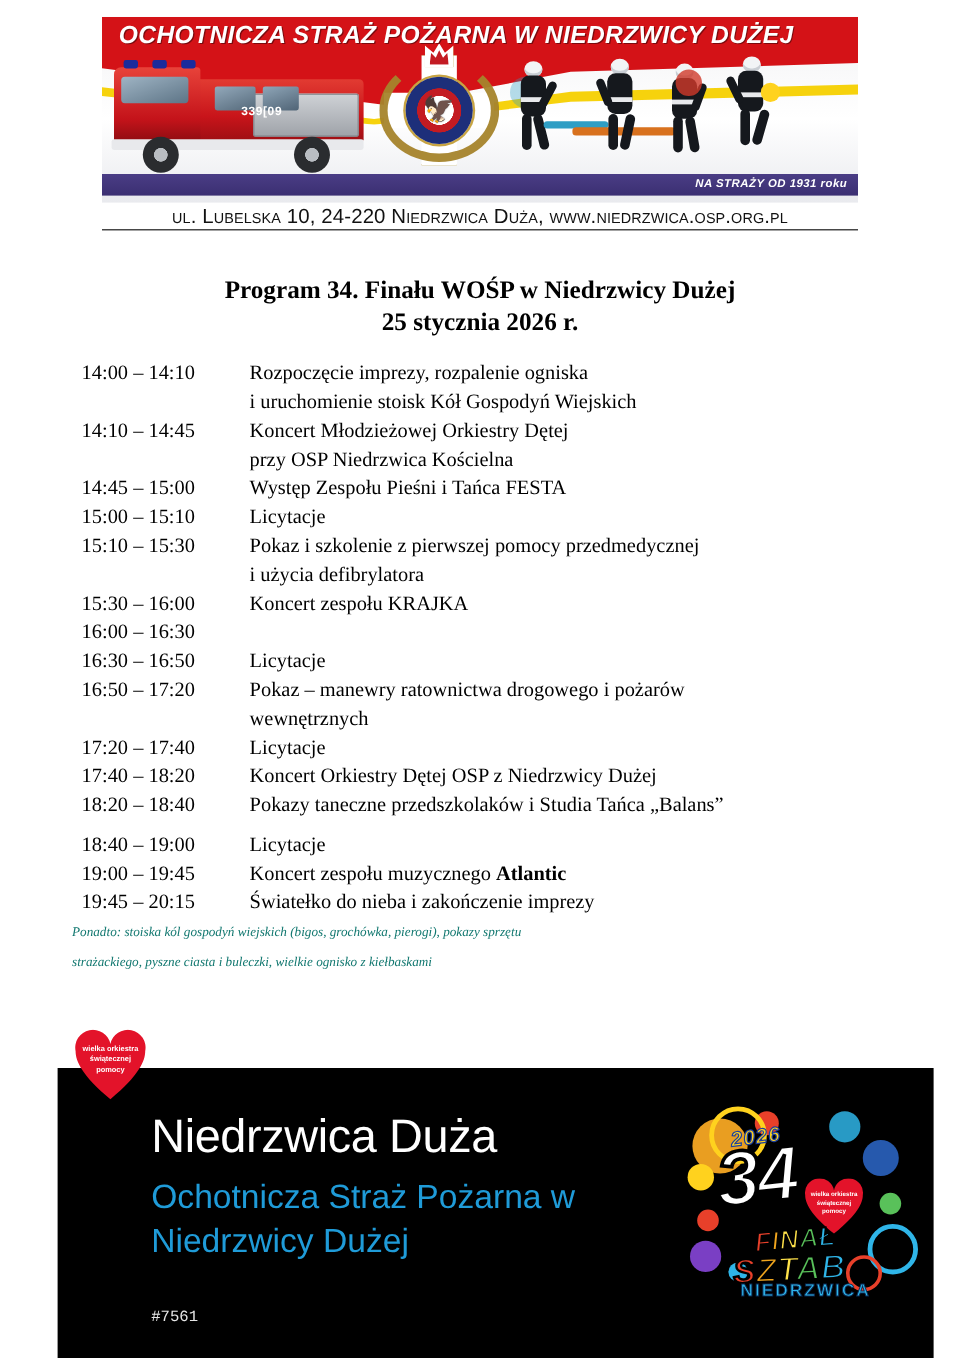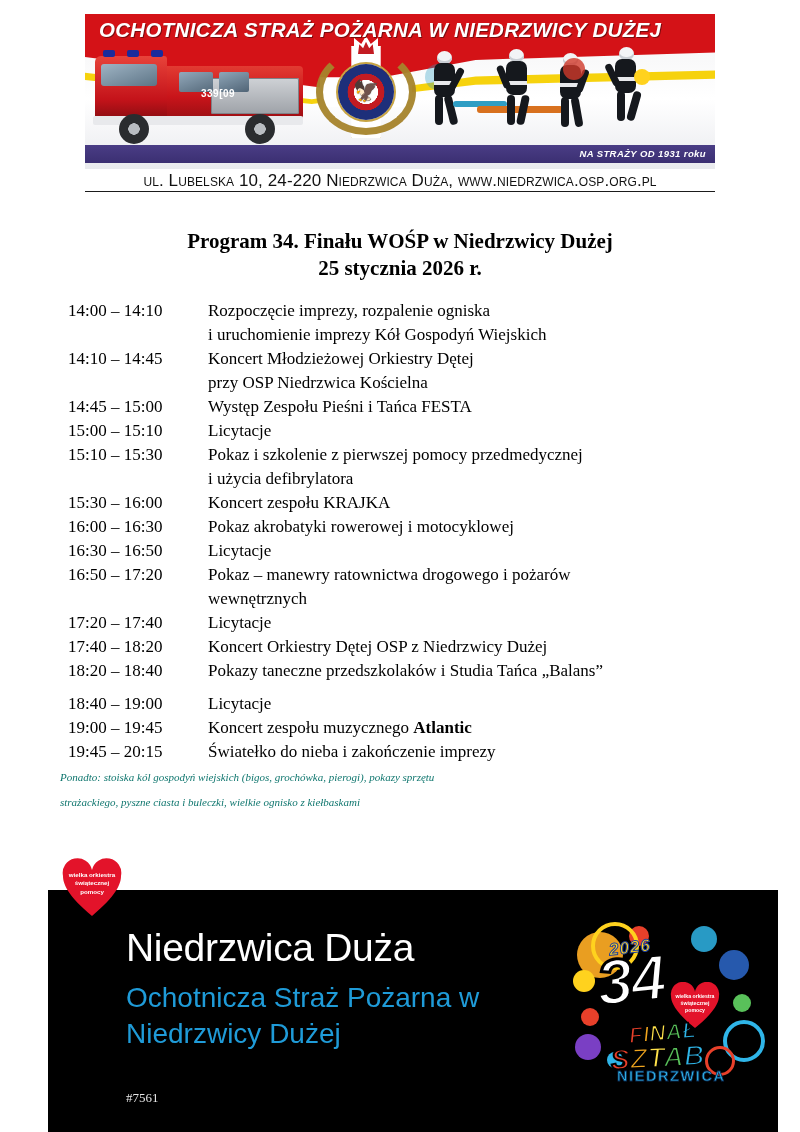--- a/index.html
+++ b/index.html
@@ -176,21 +176,21 @@
     font-family:"Liberation Sans",sans-serif;
     font-size:39px;color:#ffffff;letter-spacing:-.3px;white-space:nowrap;
   }
   .banner-sub{
     position:absolute;left:78px;top:90px;width:430px;
     font-family:"Liberation Sans",sans-serif;
     font-size:28px;line-height:36px;color:#1f9bd8;
   }
   .banner-id{
     position:absolute;left:78px;top:200px;
-    font-family:Liberation Serif, serif;
+    font-family:Liberation Mono, monospace;
     font-size:13px;color:#e6e6e6;
   }
 
   
   #final-logo{position:absolute;left:525px;top:26px;width:185px;height:175px;}
   .fl-blob{position:absolute;border-radius:50%;}
   .fl-ring2{position:absolute;border-radius:50%;border-style:solid;}
   .fl-year{
     position:absolute;left:36px;top:22px;
     font-family:"Liberation Sans",sans-serif;font-weight:bold;font-style:italic;
@@ -332,21 +332,21 @@
 <div id="doc-title">
   <div>Program 34. Finału WOŚP w Niedrzwicy Dużej</div>
   <div>25 stycznia 2026 r.</div>
 </div>
 
 <div id="schedule">
     <div class="sched-row">
       <div class="time-cell">14:00 – 14:10</div>
       <div class="desc-cell">Rozpoczęcie imprezy, rozpalenie ogniska</div>
     </div>
-    <div class="desc-cont">i uruchomienie imprezy Kół Gospodyń Wiejskich</div>
+    <div class="desc-cont">i uruchomienie stoisk Kół Gospodyń Wiejskich</div>
     <div class="sched-row">
       <div class="time-cell">14:10 – 14:45</div>
       <div class="desc-cell">Koncert Młodzieżowej Orkiestry Dętej</div>
     </div>
     <div class="desc-cont">przy OSP Niedrzwica Kościelna</div>
     <div class="sched-row">
       <div class="time-cell">14:45 – 15:00</div>
       <div class="desc-cell">Występ Zespołu Pieśni i Tańca FESTA</div>
     </div>
     <div class="sched-row">
@@ -357,21 +357,20 @@
       <div class="time-cell">15:10 – 15:30</div>
       <div class="desc-cell">Pokaz i szkolenie z pierwszej pomocy przedmedycznej</div>
     </div>
     <div class="desc-cont">i użycia defibrylatora</div>
     <div class="sched-row">
       <div class="time-cell">15:30 – 16:00</div>
       <div class="desc-cell">Koncert zespołu KRAJKA</div>
     </div>
     <div class="sched-row">
       <div class="time-cell">16:00 – 16:30</div>
-      <div class="desc-cell">Pokaz akrobatyki rowerowej i motocyklowej</div>
     </div>
     <div class="sched-row">
       <div class="time-cell">16:30 – 16:50</div>
       <div class="desc-cell">Licytacje</div>
     </div>
     <div class="sched-row">
       <div class="time-cell">16:50 – 17:20</div>
       <div class="desc-cell">Pokaz – manewry ratownictwa drogowego i pożarów</div>
     </div>
     <div class="desc-cont">wewnętrznych</div>

